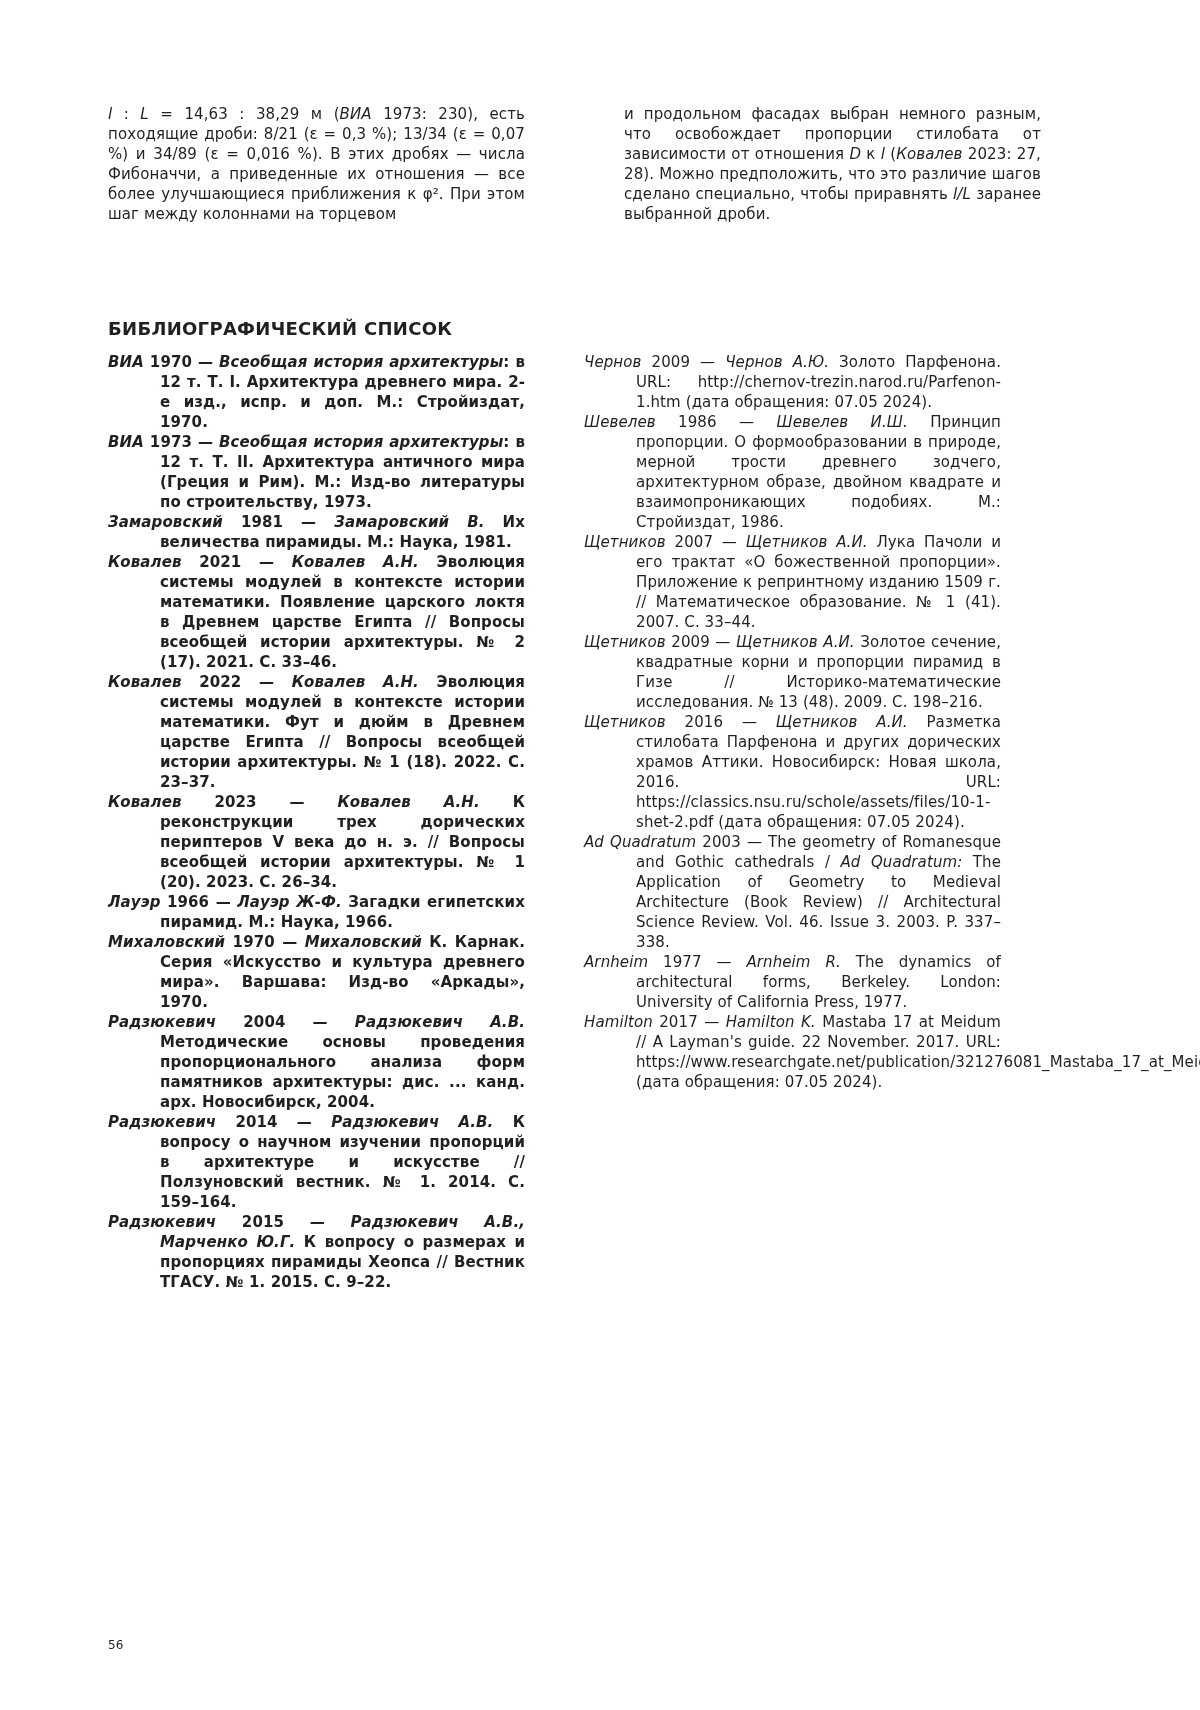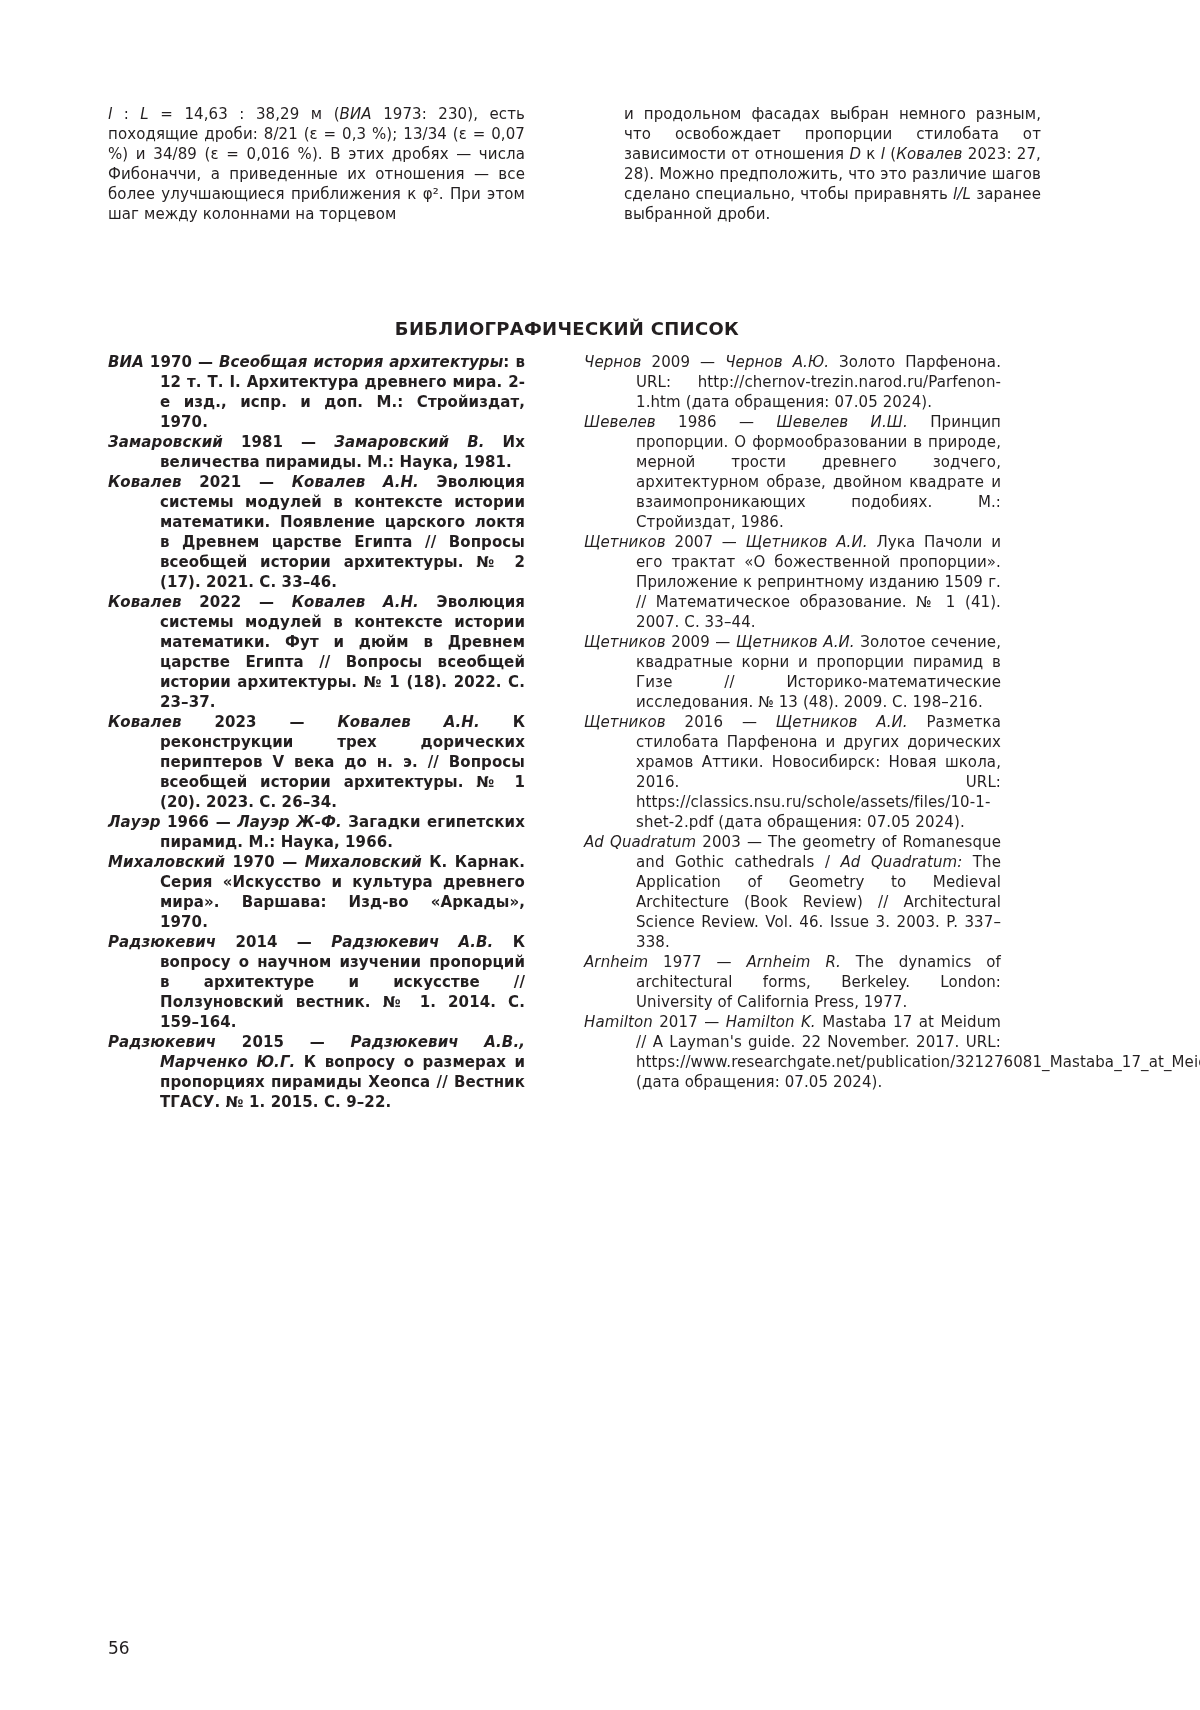--- a/index.html
+++ b/index.html
@@ -3,48 +3,50 @@
 <meta charset="utf-8">
 <style>
   html, body { margin: 0; padding: 0; background: #ffffff; }
   body { width: 1200px; height: 1710px; position: relative; overflow: hidden;
          font-family: "DejaVu Sans", sans-serif; color: #231f20; }
   .col { position: absolute; width: 417px; font-size: 15px; line-height: 20px;
          text-align: justify; letter-spacing: 0.1px; }
   #body-left { left: 108px; top: 104px; }
   #body-right { left: 584px; top: 104px; margin-left: 40px; }
   .para { margin: 0; }
-  .title { position: absolute; left: 108px; width: 918px; top: 318px; text-align: center;
+  .title { position: absolute; left: 108px; width: 918px; top: 318px; 
            font-size: 18px; font-weight: bold; letter-spacing: 0.3px; }
   #refs-left { left: 108px; top: 352px; font-weight: bold; }
   #refs-right { left: 584px; top: 352px; }
   .ref { margin: 0; padding-left: 52px; text-indent: -52px; }
   .it { font-style: italic; }
-  .page-num { position: absolute; left: 108px; top: 1638px; font-size: 17px; }
+  .page-num { position: absolute; left: 108px; top: 1638px; font-size: 12px; }
 </style>
 </head>
 <body>
 
 <div class="col" id="body-left">
   <p class="para"><span class="it">l</span><span> : </span><span class="it">L</span><span> = 14,63 : 38,29 м (</span><span class="it">ВИА</span><span> 1973: 230), есть походящие дроби: 8/21 (ε = 0,3 %); 13/34 (ε = 0,07 %) и 34/89 (ε = 0,016 %). В этих дробях — числа Фибоначчи, а приведенные их отношения — все более улучшающиеся приближения к φ². При этом шаг между колоннами на торцевом</span></p>
 </div>
 <div class="col" id="body-right">
   <p class="para"><span>и продольном фасадах выбран немного разным, что освобождает пропорции стилобата от зависимости от отношения </span><span class="it">D</span><span> к </span><span class="it">l</span><span> (</span><span class="it">Ковалев</span><span> 2023: 27, 28). Можно предположить, что это различие шагов сделано специально, чтобы приравнять </span><span class="it">l/L</span><span> заранее выбранной дроби.</span></p>
 </div>
 
 <div class="title">БИБЛИОГРАФИЧЕСКИЙ СПИСОК</div>
 
 <div class="col" id="refs-left">
     <p class="ref"><span class="it">ВИА</span><span> 1970 — </span><span class="it">Всеобщая история архитектуры</span><span>: в 12 т. Т. I. Архитектура древнего мира. 2-е изд., испр. и доп. М.: Стройиздат, 1970.</span></p>
+    <p class="ref"><span class="it">ВИА</span><span> 1973 — </span><span class="it">Всеобщая история архитектуры</span><span>: в 12 т. Т. II. Архитектура античного мира (Греция и Рим). М.: Изд-во литературы по строительству, 1973.</span></p>
     <p class="ref"><span class="it">Замаровский</span><span> 1981 — </span><span class="it">Замаровский В.</span><span> Их величества пирамиды. М.: Наука, 1981.</span></p>
     <p class="ref"><span class="it">Ковалев</span><span> 2021 — </span><span class="it">Ковалев А.Н.</span><span> Эволюция системы модулей в контексте истории математики. Появление царского локтя в Древнем царстве Египта // Вопросы всеобщей истории архитектуры. № 2 (17). 2021. С. 33–46.</span></p>
     <p class="ref"><span class="it">Ковалев</span><span> 2022 — </span><span class="it">Ковалев А.Н.</span><span> Эволюция системы модулей в контексте истории математики. Фут и дюйм в Древнем царстве Египта // Вопросы всеобщей истории архитектуры. № 1 (18). 2022. С. 23–37.</span></p>
     <p class="ref"><span class="it">Ковалев</span><span> 2023 — </span><span class="it">Ковалев А.Н.</span><span> К реконструкции трех дорических периптеров V века до н. э. // Вопросы всеобщей истории архитектуры. № 1 (20). 2023. С. 26–34.</span></p>
     <p class="ref"><span class="it">Лауэр</span><span> 1966 — </span><span class="it">Лауэр Ж-Ф.</span><span> Загадки египетских пирамид. М.: Наука, 1966.</span></p>
     <p class="ref"><span class="it">Михаловский</span><span> 1970 — </span><span class="it">Михаловский</span><span> К. Карнак. Серия «Искусство и культура древнего мира». Варшава: Изд-во «Аркады», 1970.</span></p>
+    <p class="ref"><span class="it">Радзюкевич</span><span> 2004 — </span><span class="it">Радзюкевич А.В.</span><span> Методические основы проведения пропорционального анализа форм памятников архитектуры: дис. ... канд. арх. Новосибирск, 2004.</span></p>
     <p class="ref"><span class="it">Радзюкевич</span><span> 2014 — </span><span class="it">Радзюкевич А.В.</span><span> К вопросу о научном изучении пропорций в архитектуре и искусстве // Ползуновский вестник. № 1. 2014. С. 159–164.</span></p>
     <p class="ref"><span class="it">Радзюкевич</span><span> 2015 — </span><span class="it">Радзюкевич А.В., Марченко Ю.Г.</span><span> К вопросу о размерах и пропорциях пирамиды Хеопса // Вестник ТГАСУ. № 1. 2015. С. 9–22.</span></p>
   </div>
 <div class="col" id="refs-right">
     <p class="ref"><span class="it">Чернов</span><span> 2009 — </span><span class="it">Чернов А.Ю.</span><span> Золото Парфенона. URL: http://chernov-trezin.narod.ru/Parfenon-1.htm (дата обращения: 07.05 2024).</span></p>
     <p class="ref"><span class="it">Шевелев</span><span> 1986 — </span><span class="it">Шевелев И.Ш.</span><span> Принцип пропорции. О формообразовании в природе, мерной трости древнего зодчего, архитектурном образе, двойном квадрате и взаимопроникающих подобиях. М.: Стройиздат, 1986.</span></p>
     <p class="ref"><span class="it">Щетников</span><span> 2007 — </span><span class="it">Щетников А.И.</span><span> Лука Пачоли и его трактат «О божественной пропорции». Приложение к репринтному изданию 1509 г. // Математическое образование. № 1 (41). 2007. С. 33–44.</span></p>
     <p class="ref"><span class="it">Щетников</span><span> 2009 — </span><span class="it">Щетников А.И.</span><span> Золотое сечение, квадратные корни и пропорции пирамид в Гизе // Историко-математические исследования. № 13 (48). 2009. С. 198–216.</span></p>
     <p class="ref"><span class="it">Щетников</span><span> 2016 — </span><span class="it">Щетников А.И.</span><span> Разметка стилобата Парфенона и других дорических храмов Аттики. Новосибирск: Новая школа, 2016. URL: https://classics.nsu.ru/schole/assets/files/10-1-shet-2.pdf (дата обращения: 07.05 2024).</span></p>
     <p class="ref"><span class="it">Ad Quadratum</span><span> 2003 — The geometry of Romanesque and Gothic cathedrals / </span><span class="it">Ad Quadratum:</span><span> The Application of Geometry to Medieval Architecture (Book Review) // Architectural Science Review. Vol. 46. Issue 3. 2003. P. 337–338.</span></p>

